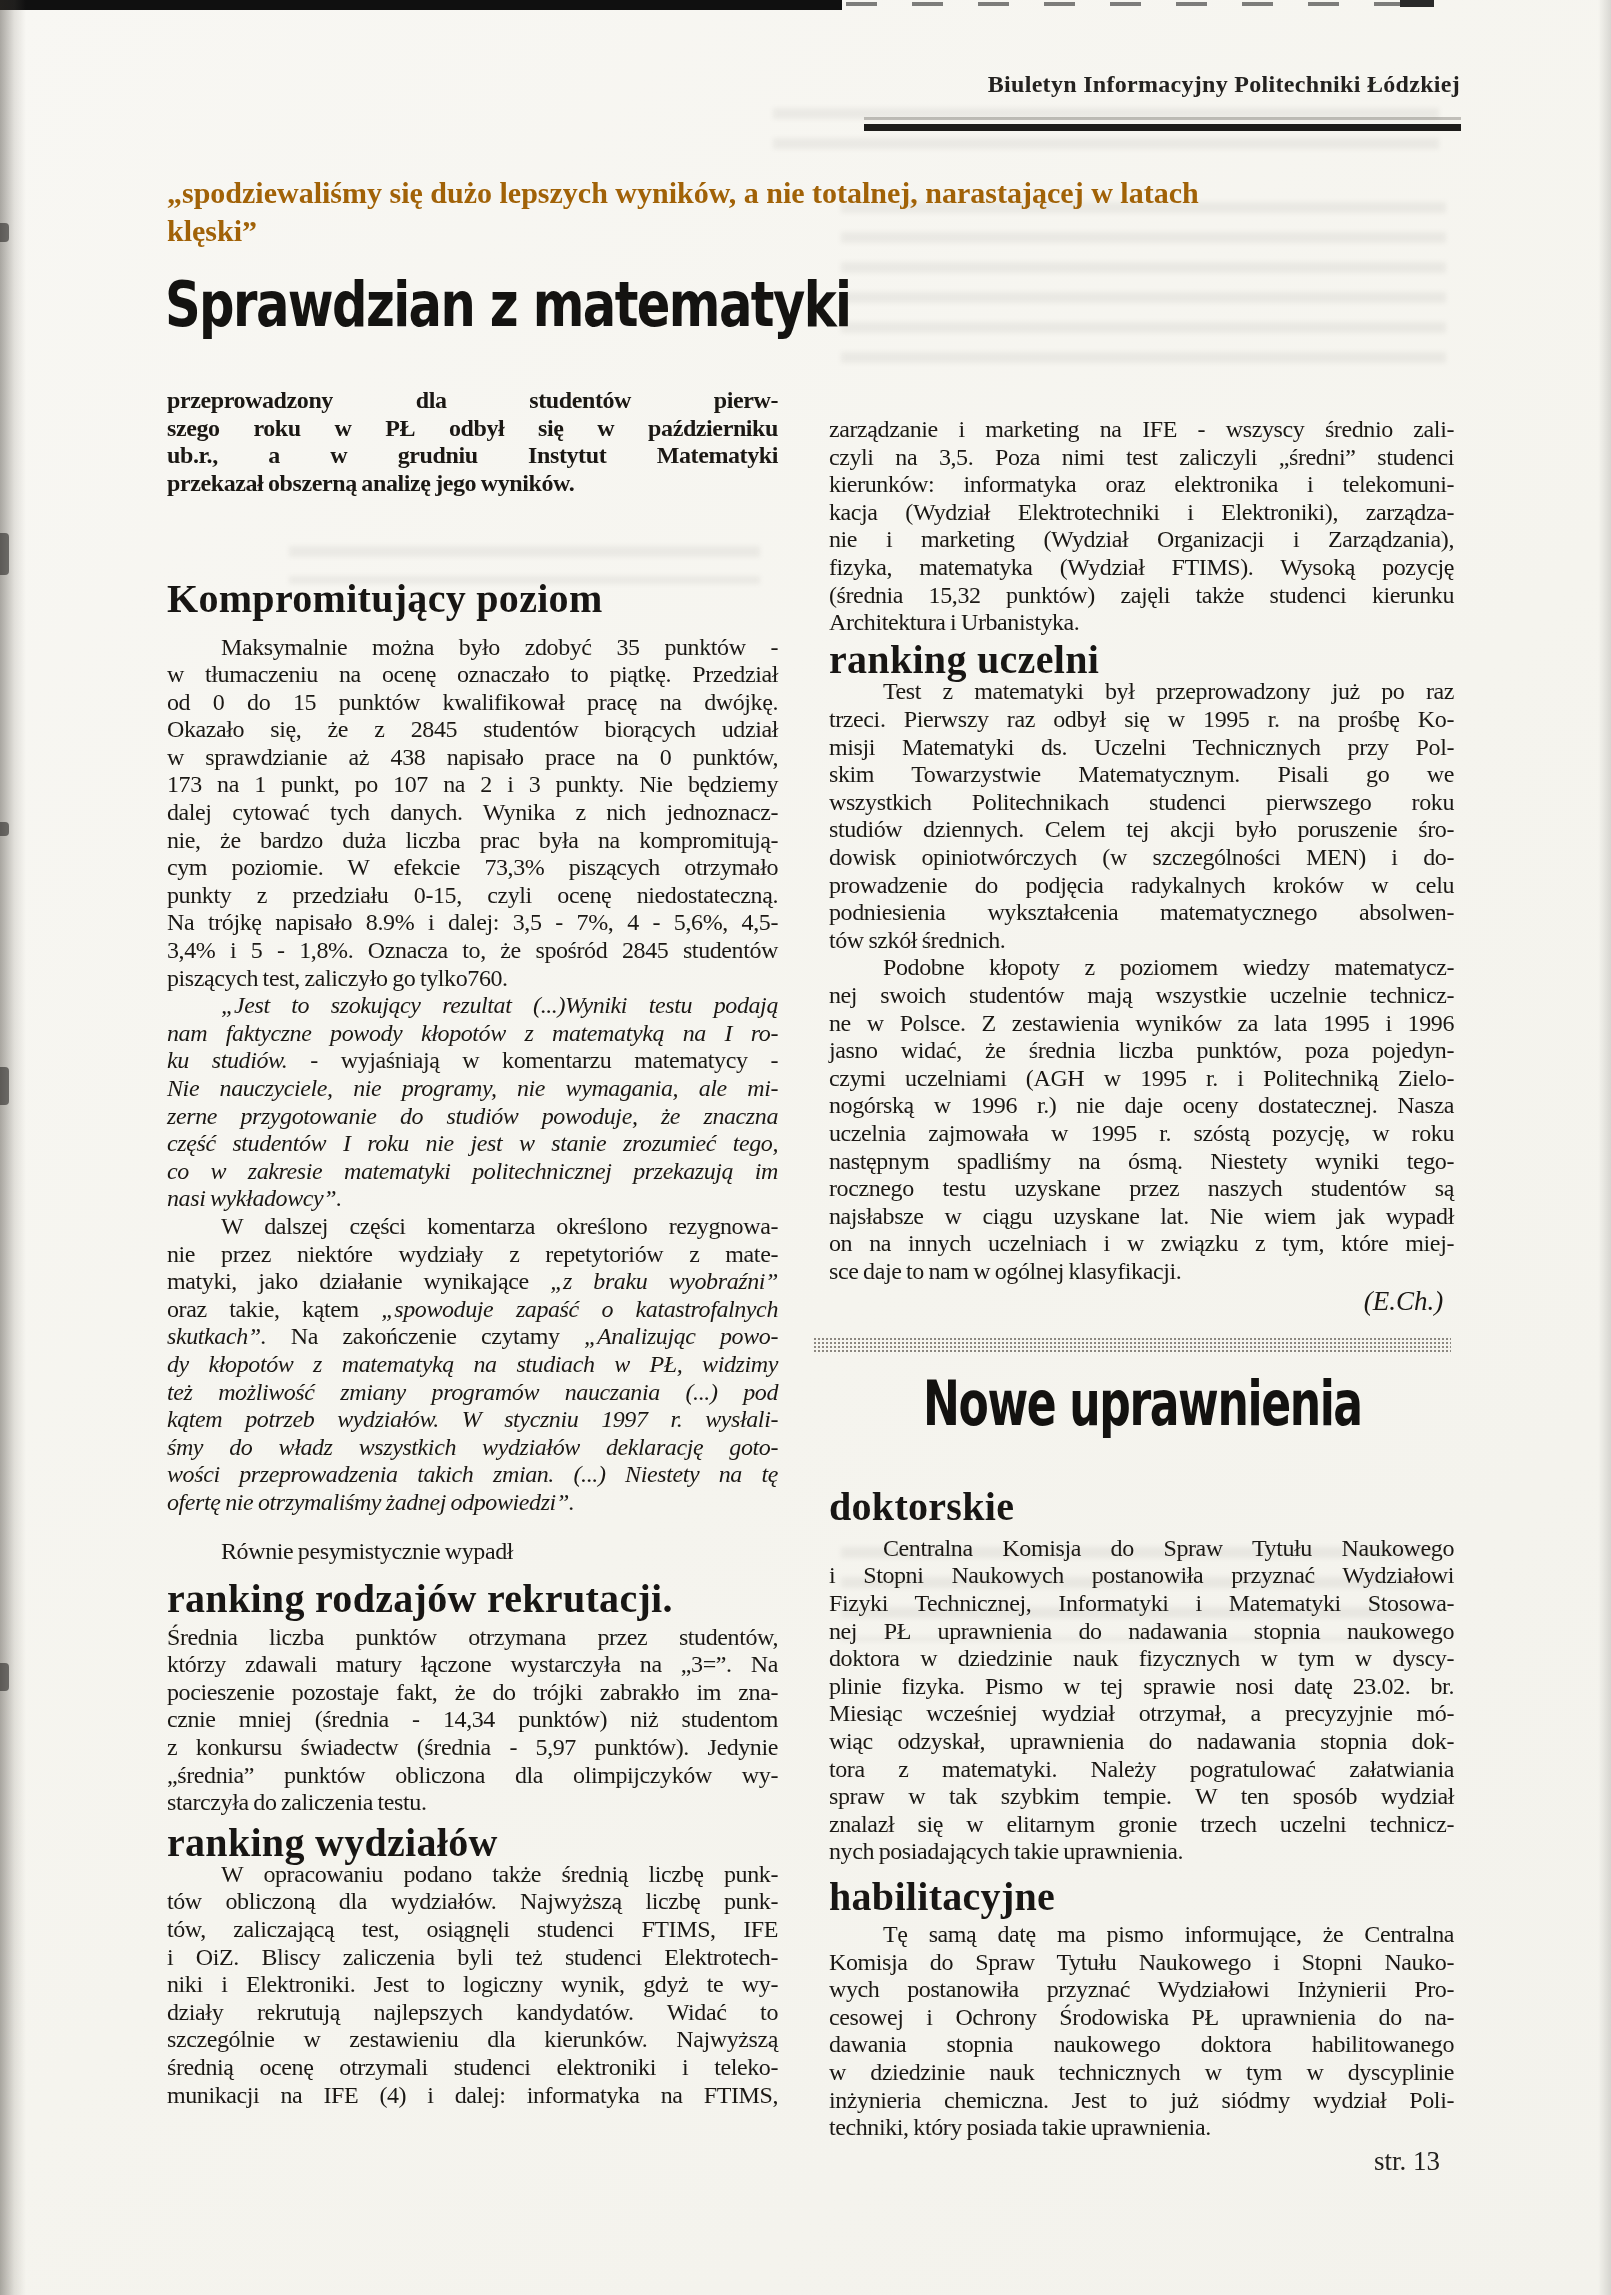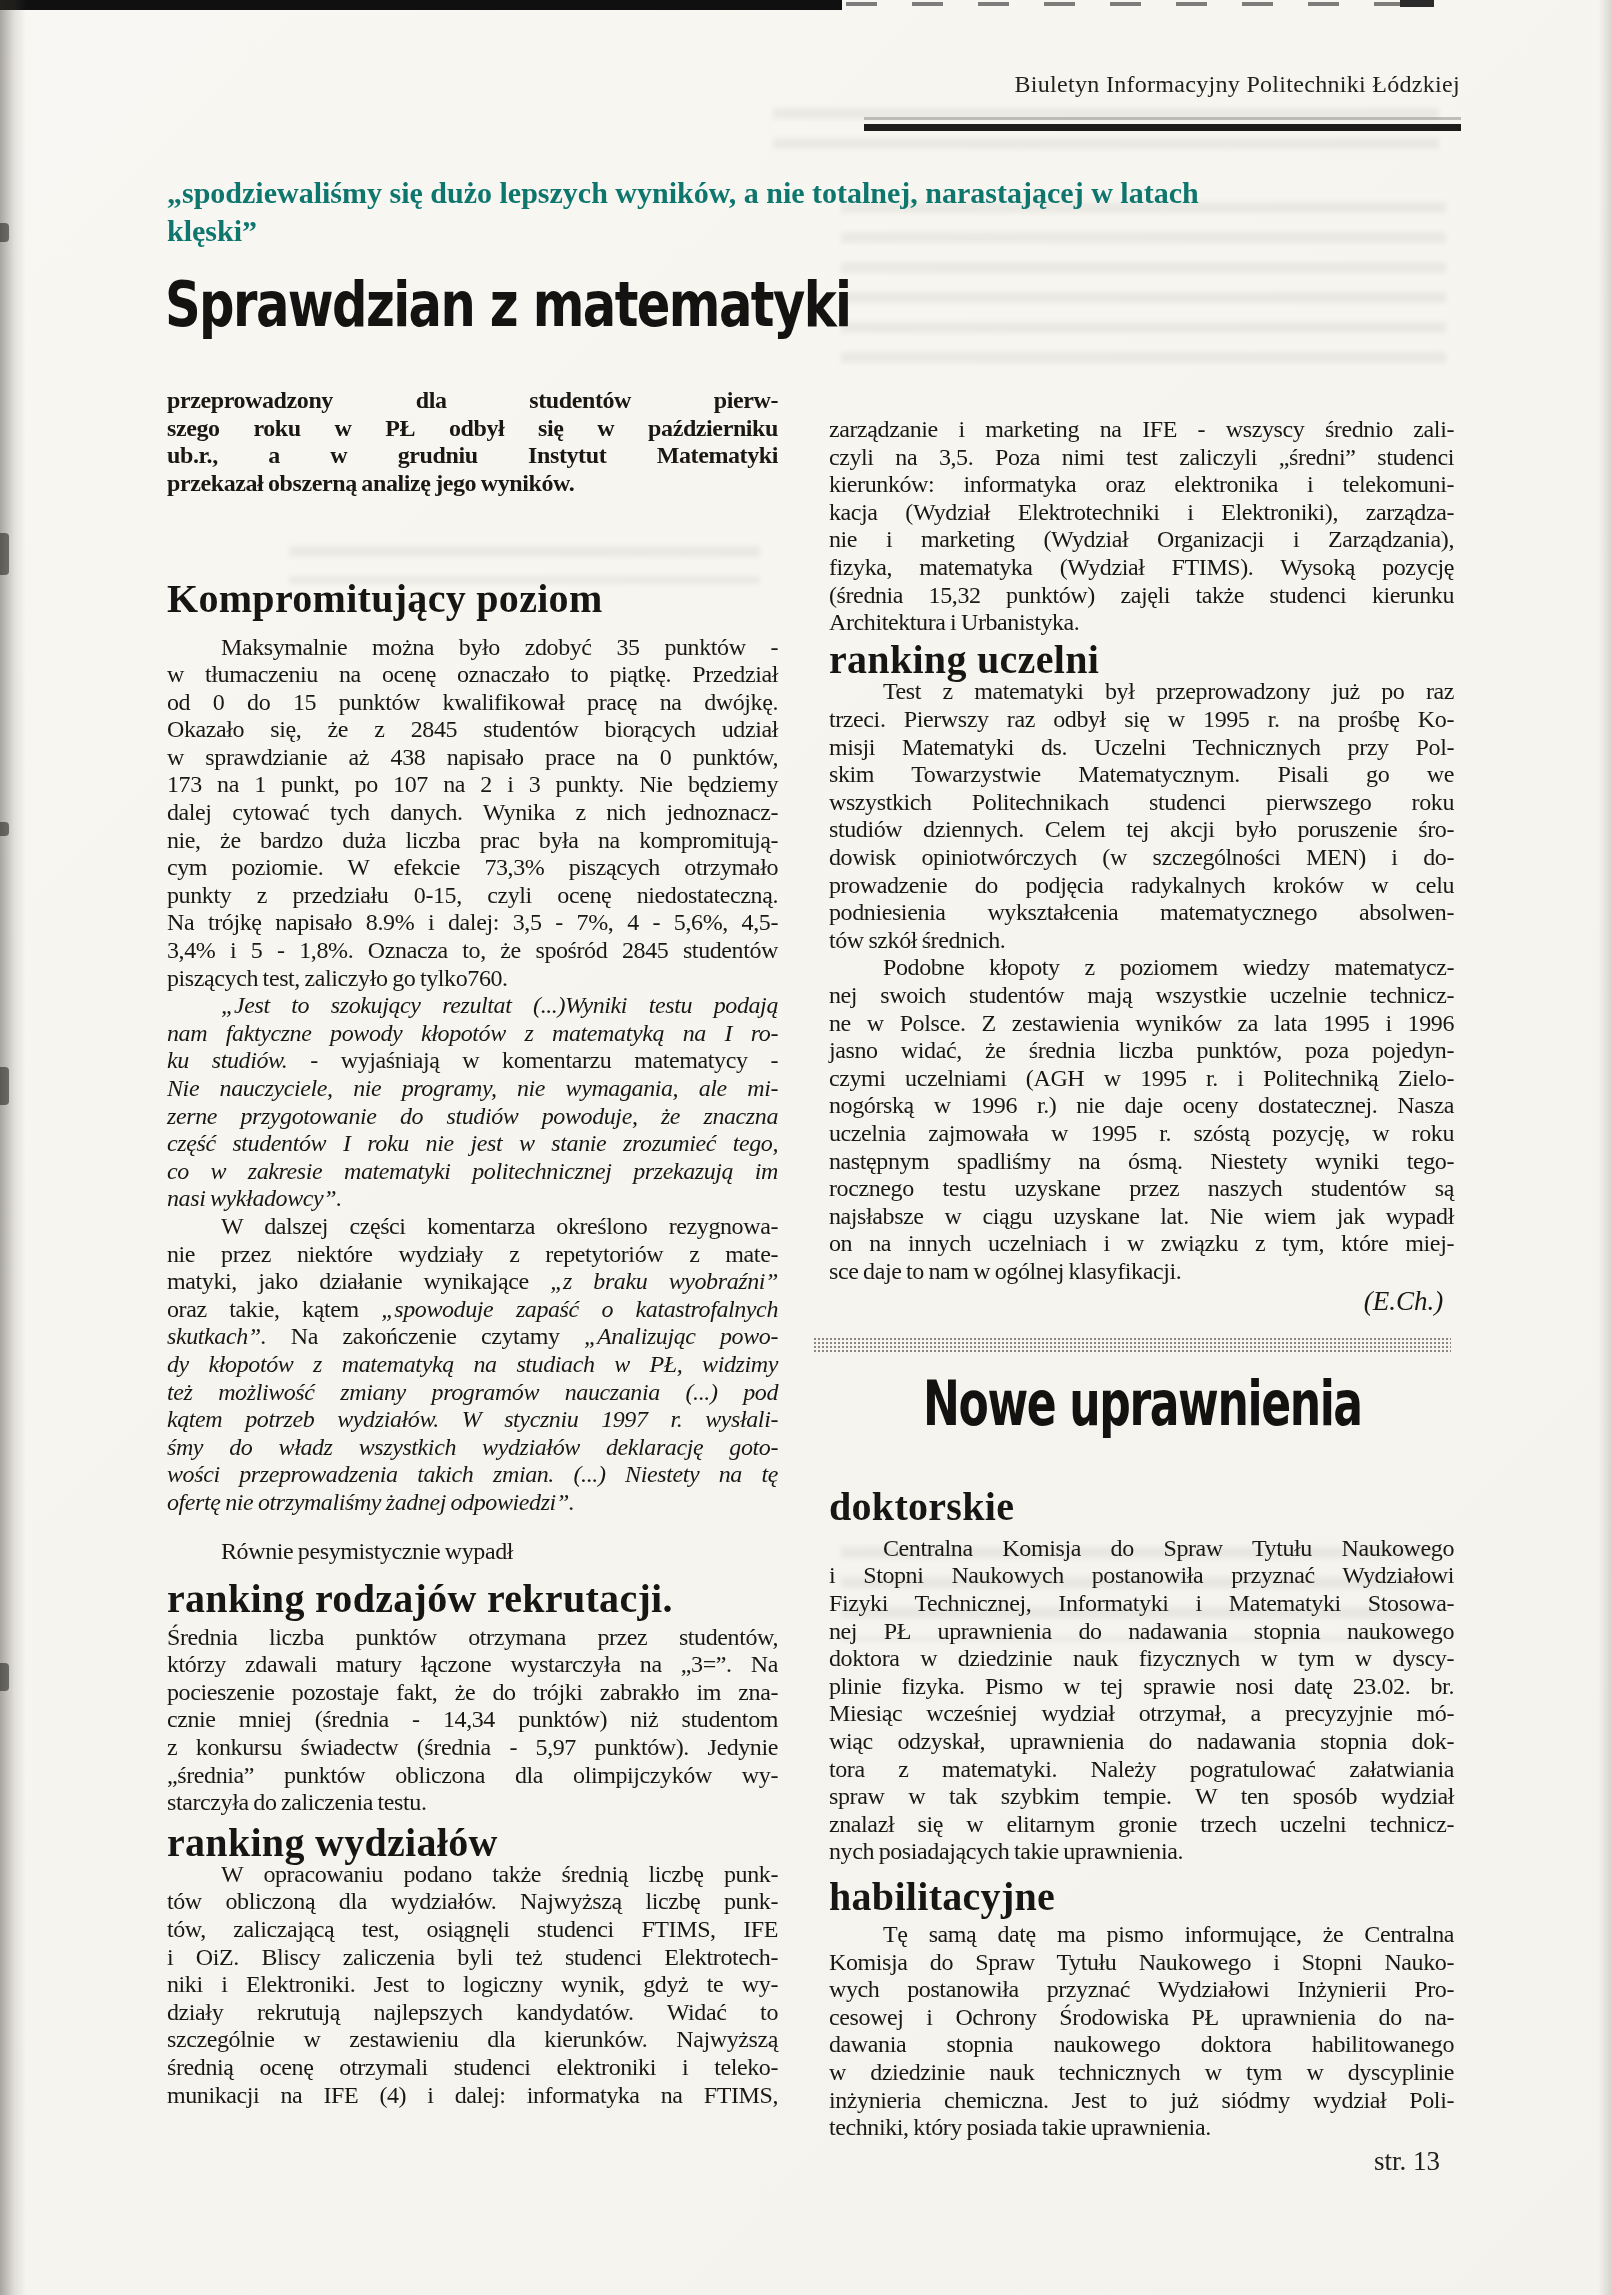--- a/index.html
+++ b/index.html
@@ -20,27 +20,27 @@
   .gutter { position:absolute; left:0; top:0; width:25.6px; height:2295px;
     background:linear-gradient(to right, rgba(60,55,48,.42), rgba(110,104,95,.16) 55%, rgba(110,104,95,0)); }
   .bind-mark { position:absolute; left:0; width:8.7px; background:rgba(30,28,25,.55); border-radius:0 4px 4px 0; filter:blur(0.7px); }
   .edge-right { position:absolute; right:0; top:0; width:13.5px; height:2295px;
     background:linear-gradient(to left, rgba(0,0,0,.12), rgba(0,0,0,0)); }
   .ghost { position:absolute; filter:blur(2.7px); opacity:.55; pointer-events:none;
     background:repeating-linear-gradient(to bottom, rgba(90,88,82,.14) 0 10.8px, transparent 10.8px 30px); }
 
   
   .masthead { position:absolute; left:861px; top:71px; width:599px;
-    font-size:24px; letter-spacing:0.3px; text-align:right; color:#242220; }
+    font-size:24px; letter-spacing:0.3px; text-align:right; color:#242220;font-weight:bold; }
   .rule-light { position:absolute; left:864px; top:117px; width:597px; height:2.7px; background:rgba(70,66,60,.30); }
   .rule-heavy { position:absolute; left:864px; top:124px; width:597px; height:6.7px; background:#1d1c1a; }
 
   
   .quote-head { position:absolute; left:167px; top:174px; width:1069px;
-    font-size:30px; line-height:38px; font-weight:bold; color:#0f766e; }
+    font-size:30px; line-height:38px; font-weight:bold; color:#a16207; }
   .main-title { position:absolute; left:165px; top:268px; height:74px; white-space:nowrap; }
   .main-title .squeeze { display:inline-block; transform:scaleX(.80); transform-origin:left center;
     font-family:"DejaVu Sans", sans-serif; font-weight:bold; font-size:62px; letter-spacing:-2px; color:#141311; }
   .lead { position:absolute; left:167px; top:387px; width:611px; }
   .lead .line { font-size:30px; line-height:42px; font-weight:bold; letter-spacing:0; }
 
   
   .col-left  { position:absolute; left:167px;  top:581px; width:611px; }
   .col-right { position:absolute; left:829px; top:416px; width:625px; }
 

